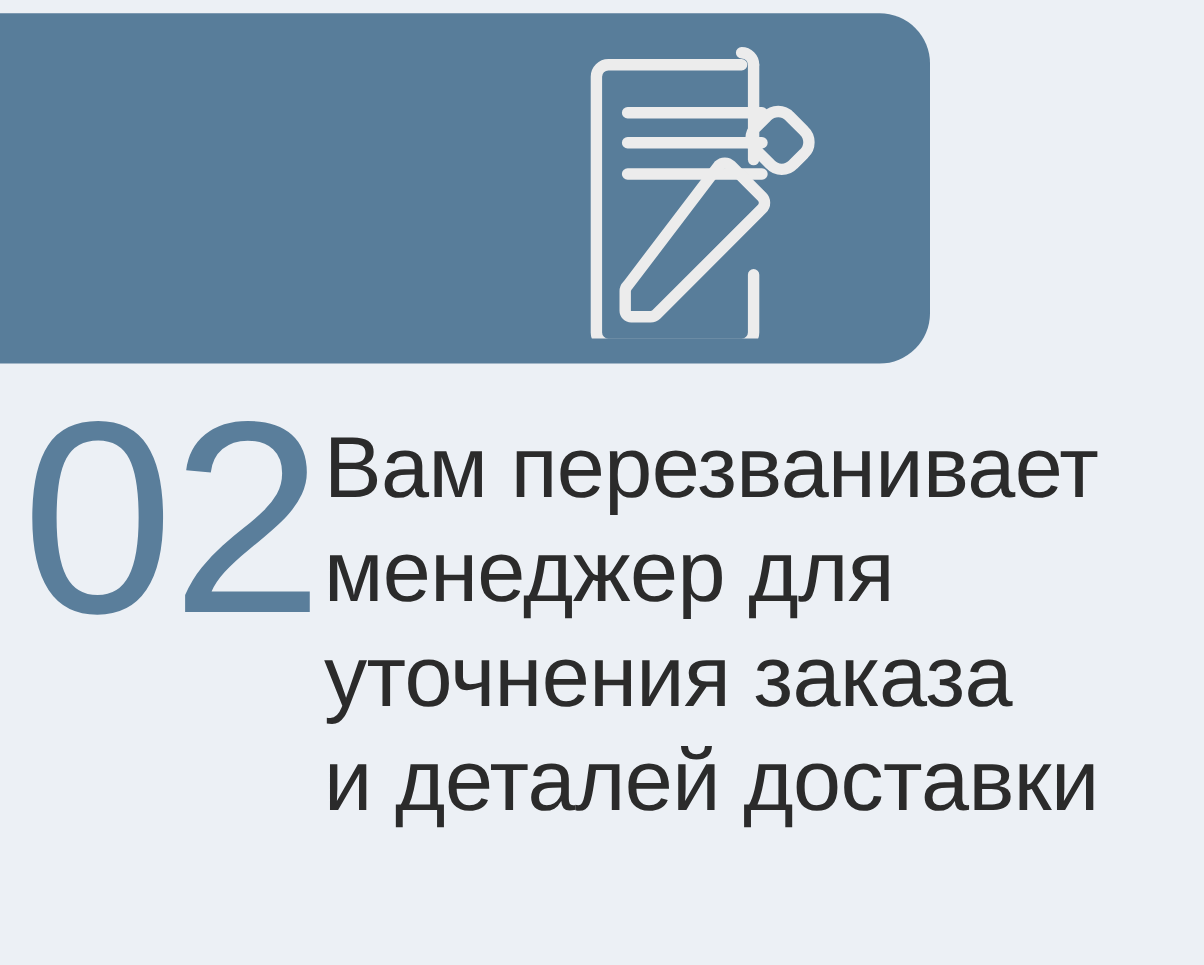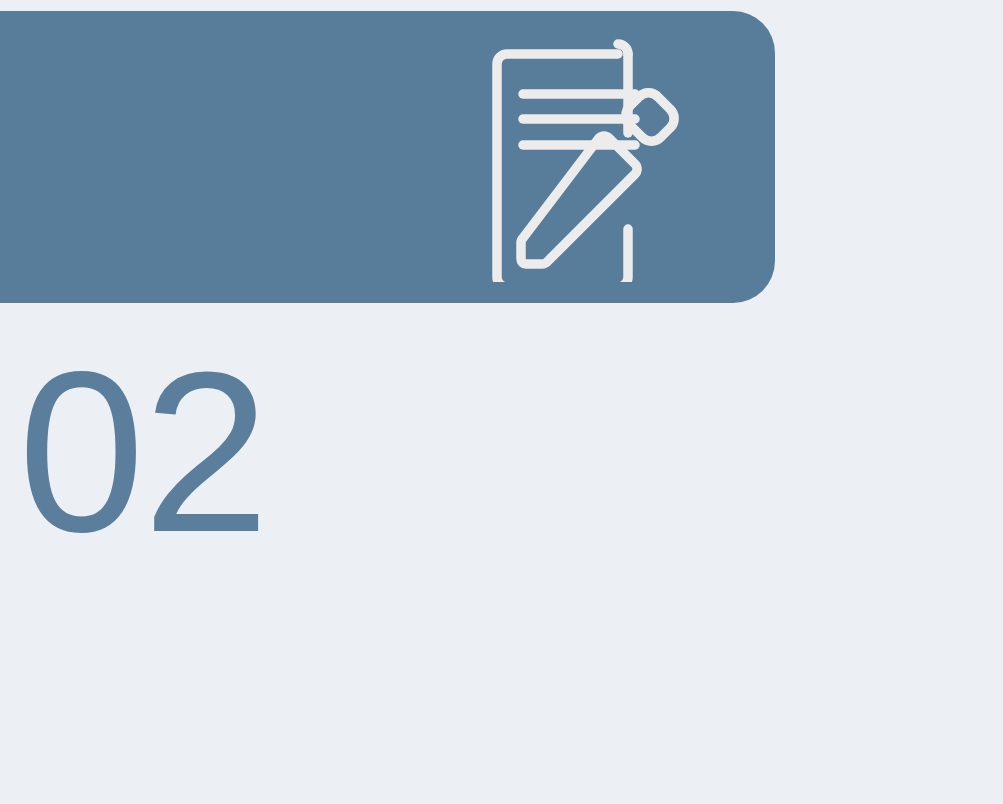--- a/index.html
+++ b/index.html
@@ -60,21 +60,21 @@
   #step-number {
     flex: 0 0 auto;
     width: 252px;
     margin-left: 18px;
     color: #5A7E9B;
     font-family: "Liberation Sans", sans-serif;
     font-weight: 300;
     font-size: 228px;
     line-height: 212px;
     letter-spacing: -2px;
-    padding-top: 43px;
+    padding-top: 23px;
     box-sizing: border-box;
     text-align: left;
     white-space: nowrap;
     user-select: none;
   }
 
   #step-text {
     flex: 1 1 auto;
     color: #2B2B2B;
     font-family: "Liberation Sans", sans-serif;
@@ -110,15 +110,21 @@
 
         <path d="M114 101 a7 7 0 0 1 10 0 L 150 127 a7 7 0 0 1 0 10 L 62 225 a7 7 0 0 1 -5 2 H 41 a5 5 0 0 1 -5 -5 V 206 a7 7 0 0 1 2 -5 Z"></path>
 
         <path d="M154 60 a13 13 0 0 1 19 0 L 185 72 a13 13 0 0 1 0 19 L 176 100 a13 13 0 0 1 -19 0 L 145 88 a13 13 0 0 1 0 -19 Z"></path>
       </svg>
     </div>
   </div>
 
   <div id="step-body">
     <div id="step-number">02</div>
+    <div id="step-text">
+      <span class="text-line">Вам перезванивает</span>
+      <span class="text-line">менеджер для</span>
+      <span class="text-line">уточнения заказа</span>
+      <span class="text-line">и деталей доставки</span>
+    </div>
   </div>
 
 </div>
 
 </body></html>

